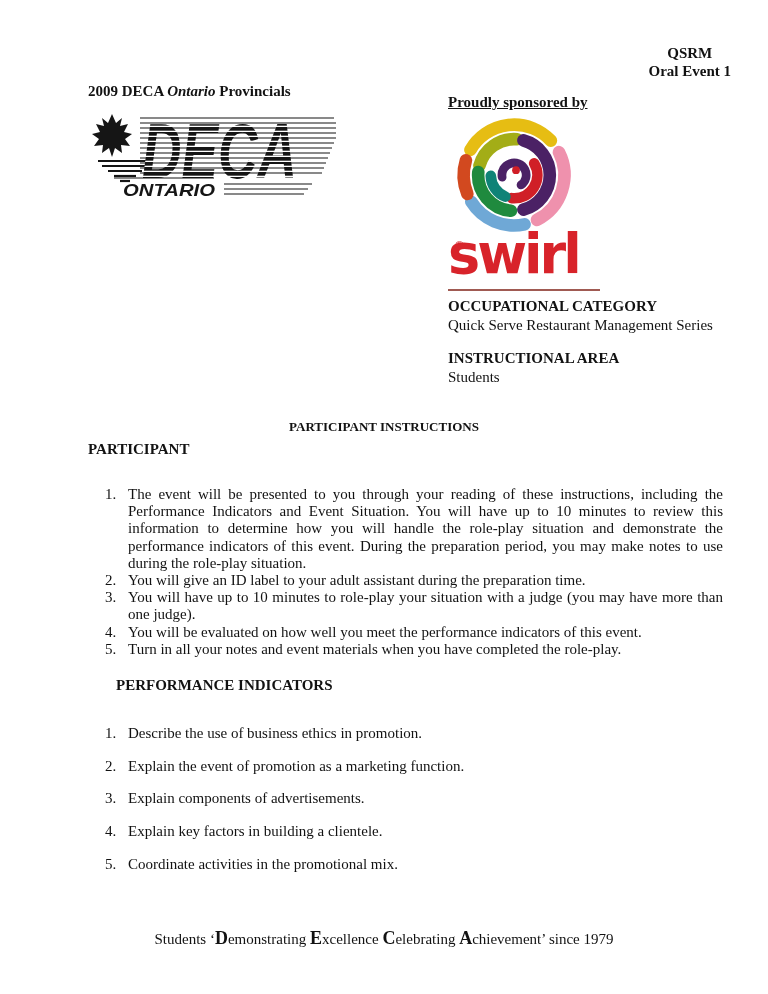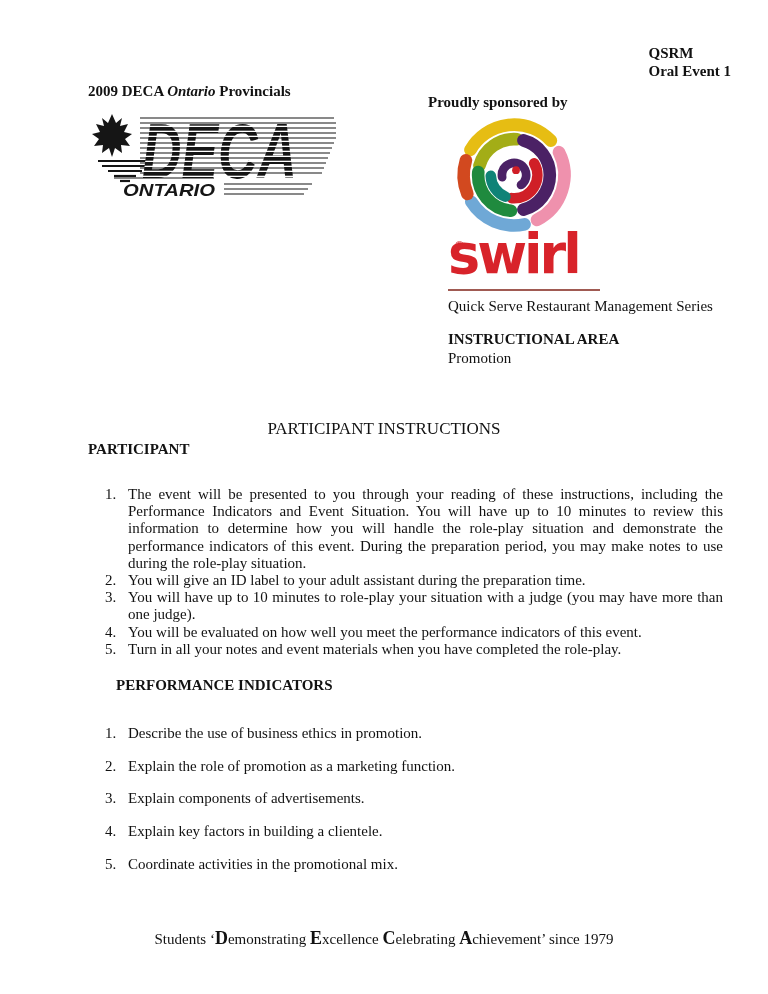--- a/index.html
+++ b/index.html
@@ -13,26 +13,27 @@
     overflow:hidden;
   }
   .italic { font-style:italic; }
 
   .header-left {
     position:absolute; left:88px; top:44px;
     font-weight:bold; white-space:nowrap;margin-top:39px;
   }
   .header-right {
     position:absolute; right:37px; top:44px;
-    font-weight:bold; text-align:left; line-height:18px;
+    font-weight:bold; text-align:center; line-height:18px;
   }
 
   .sponsor-label {
-    position:absolute; left:428px; top:94px;
+    position:absolute; left:448px; top:94px;
     font-weight:bold;
+    text-decoration:underline;
   }
 
   .deca-logo { position:absolute; left:84px; top:112px; width:262px; height:92px; }
 
   .swirl-block { position:absolute; left:448px; top:113px; width:152px; }
   .swirl-spiral { display:block; margin-left:0px; }
   .swirl-reg {
     position:absolute; left:6px; top:126px;
     color:#d8232a; font-size:11px; font-family:"DejaVu Sans",sans-serif;
   }
@@ -51,21 +52,21 @@
     position:absolute; left:0px; top:176px; width:152px; height:0;
     border-top:2px solid #a05a52;
   }
 
   .category-block { position:absolute; left:448px; top:297px; line-height:19px; }
   .category-block .group { margin-bottom:14px; }
   .cat-heading { font-weight:bold; }
 
   .page-title {
     position:absolute; left:0; top:419px; width:768px;
-    text-align:center; font-weight:normal; font-size:17px;
+    text-align:center; font-weight:bold; font-size:13px;
   }
 
   .procedures-heading {
     position:absolute; left:88px; top:441px; font-weight:bold;
   }
   .num-list {
     margin:16px; padding:0; list-style:none;
     counter-reset: item;
   }
   .num-list li {
@@ -173,41 +174,42 @@
     </g>
     <circle cx="70" cy="59" r="4" fill="#d01f27"></circle>
   </svg>
   <span class="swirl-reg">®</span>
   <div class="swirl-word">swirl</div>
   <div class="swirl-underline"></div>
 </div>
 
 <div class="category-block">
   <div class="group">
+    <div class="cat-heading">OCCUPATIONAL CATEGORY</div>
     <div>Quick Serve Restaurant Management Series</div>
   </div>
   <div class="group">
     <div class="cat-heading">INSTRUCTIONAL AREA</div>
-    <div>Promotion</div>
+    <div>Students</div>
   </div>
 </div>
 
 <div class="page-title">PARTICIPANT INSTRUCTIONS</div>
 
 <div class="procedures-heading">PARTICIPANT</div>
 <ol class="num-list procedures-list">
   <li>The event will be presented to you through your reading of these instructions, including the Performance Indicators and Event Situation. You will have up to 10 minutes to review this information to determine how you will handle the role-play situation and demonstrate the performance indicators of this event. During the preparation period, you may make notes to use during the role-play situation.</li>
   <li>You will give an ID label to your adult assistant during the preparation time.</li>
   <li>You will have up to 10 minutes to role-play your situation with a judge (you may have more than one judge).</li>
   <li>You will be evaluated on how well you meet the performance indicators of this event.</li>
   <li>Turn in all your notes and event materials when you have completed the role-play.</li>
 </ol>
 
 <div class="performance-heading">PERFORMANCE INDICATORS</div>
 <ol class="num-list performance-list">
   <li>Describe the use of business ethics in promotion.</li>
-  <li>Explain the role of promotion as a marketing function.</li>
+  <li>Explain the event of promotion as a marketing function.</li>
   <li>Explain components of advertisements.</li>
   <li>Explain key factors in building a clientele.</li>
   <li>Coordinate activities in the promotional mix.</li>
 </ol>
 
 <div class="footer"><span>Students ‘</span><span class="big">D</span><span>emonstrating </span><span class="big">E</span><span>xcellence </span><span class="big">C</span><span>elebrating </span><span class="big">A</span><span>chievement’ since 1979</span></div>
 
 </body></html>

